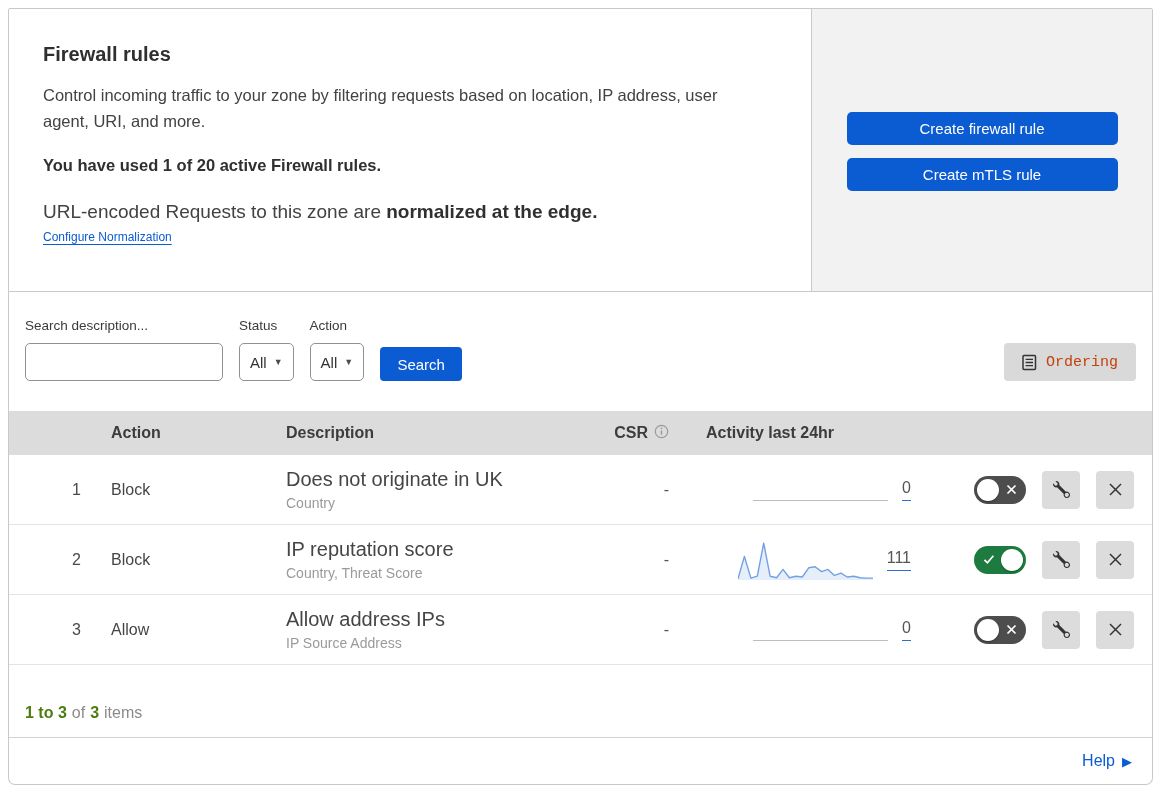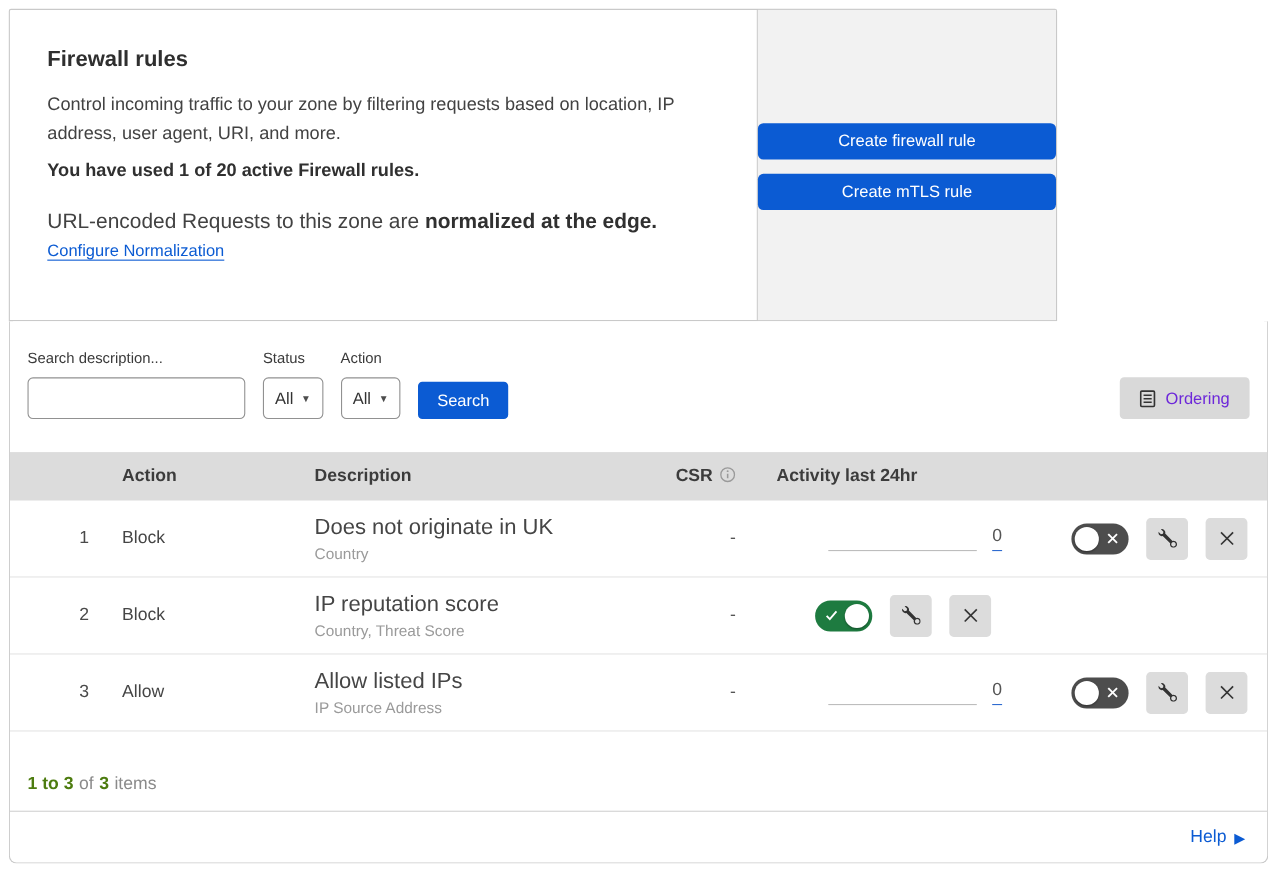--- a/index.html
+++ b/index.html
@@ -4,28 +4,28 @@
 <style>
   * { margin:0; padding:0; box-sizing:border-box; }
   body {
     width:1161px; height:791px; background:#ffffff;
     font-family:"Liberation Sans", sans-serif; color:#404040;
     -webkit-font-smoothing:antialiased;
   }
   .page { width:1161px; height:791px; padding:8px; }
 
   
-  .top-card { display:flex; width:953px; height:284px; border:1px solid #c9c9c9; border-radius:2px 2px 0 0; background:#fff; }
+  .top-card { display:flex; width:1145px; height:284px; border:1px solid #c9c9c9; border-radius:2px 2px 0 0; background:#fff; }
   .top-left { width:803px; padding:34px 40px 0 34px; border-right:1px solid #c9c9c9; }
   .page-title { font-size:20px; font-weight:700; color:#2f2f2f; margin-bottom:16px; }
   .desc { font-size:16.5px; line-height:26px; color:#424242; max-width:720px; }
-  .usage { font-size:16.5px; font-weight:700; color:#303030; margin-top:12px; }
+  .usage { font-size:16.5px; font-weight:700; color:#303030; margin-top:22px; }
   .norm { font-size:19px; color:#424242; margin-top:26px; }
   .norm b { color:#303030; }
-  .text-link { font-size:15px; color:#0b5bd3; text-decoration:underline; text-underline-offset:3px; cursor:pointer; display:inline-block; margin-top:7px; }
+  .text-link { font-size:12px; color:#0b5bd3; text-decoration:underline; text-underline-offset:3px; cursor:pointer; display:inline-block; margin-top:7px; }
 
   .top-right { flex:1; background:#f2f2f2; display:flex; flex-direction:column; align-items:center; padding-top:103px; gap:13px; }
   .btn-primary {
     background:#0b5bd3; color:#fff; border:none; border-radius:5px;
     font-size:15px; font-family:inherit; cursor:pointer;
   }
   .top-right .btn-primary { width:271px; height:33px; }
 
   
   .main-card { width:1145px; height:493px; border:1px solid #c9c9c9; border-top:none; border-radius:0 0 7px 7px; background:#fff; overflow:hidden; }
@@ -33,21 +33,21 @@
   
   .filter-bar { height:119px; display:flex; align-items:flex-start; padding:26px 16px 0 16px; }
   .fgroup { display:flex; flex-direction:column; }
   .flabel { font-size:13.5px; color:#3a3a3a; margin-bottom:10px; }
   .search-box { width:198px; height:38px; border:1px solid #919191; border-radius:5px; background:#fff; display:flex; align-items:center; padding-left:11px; }
   .search-box input { border:none; outline:none; flex:1; height:100%; font-size:15px; font-family:inherit; background:transparent; margin-left:8px; }
   .fgroup + .fgroup { margin-left:16px; }
   .dropdown { height:38px; min-width:50px; padding:0 10px; border:1px solid #919191; border-radius:5px; background:#fff; font-size:15px; color:#333; font-family:inherit; cursor:pointer; display:flex; align-items:center; gap:7px; justify-content:center; }
   .caret { font-size:9px; color:#4d4d4d; }
   .search-btn { width:82px; height:34px; margin-left:16px; margin-top:29px; border-radius:4px; }
-  .ordering-btn { margin-left:auto; margin-top:25px; height:38px; padding:0 18px; background:#d9d9d9; border:none; border-radius:4px; font-size:15px; color:#6d28d9; font-family:Liberation Sans, sans-serif; cursor:pointer; display:flex; align-items:center; gap:9px; }
+  .ordering-btn { margin-left:auto; margin-top:25px; height:38px; padding:0 18px; background:#d9d9d9; border:none; border-radius:4px; font-size:15px; color:#c2410c; font-family:Liberation Mono, monospace; cursor:pointer; display:flex; align-items:center; gap:9px; }
 
   
   .grid { display:grid; grid-template-columns:88px 189px 290px 93px 250px 1fr; align-items:center; }
   .thead { height:44px; background:#dcdcdc; font-size:16px; font-weight:700; color:#3c3c3c; }
   .th-action { padding-left:14px; }
   .th-csr { display:flex; justify-content:flex-end; gap:6px; }
   .th-activity { padding-left:37px; }
 
   .trow { height:70px; border-bottom:1px solid #e4e4e4; }
   .c-num { text-align:right; padding-right:16px; font-size:16px; color:#4a4a4a; }
@@ -192,20 +192,29 @@
     </div>
 
     <div class="trow grid">
       <div class="c-num">2</div>
       <div class="c-action">Block</div>
       <div class="c-desc">
         <div class="d-main">IP reputation score</div>
         <div class="d-sub">Country, Threat Score</div>
       </div>
       <div class="c-csr">-</div>
+      <div class="c-activity">
+        <div class="spark">
+            <svg width="135" height="44" viewBox="0 0 135 44">
+              <polygon points="0,42 0.0,40.9 6.4,18.4 12.9,40.1 19.3,38.2 25.7,5.1 32.1,38.2 38.6,39.7 45.0,31.4 51.4,39.7 57.9,38.2 64.3,39.0 70.7,29.8 77.1,28.7 83.6,33.6 90.0,31.4 96.4,37.4 102.9,35.2 109.3,39.0 115.7,38.2 122.1,39.7 128.6,40.1 135.0,40.1 135,42" fill="rgba(115,160,229,0.18)"></polygon>
+              <polyline points="0.0,40.9 6.4,18.4 12.9,40.1 19.3,38.2 25.7,5.1 32.1,38.2 38.6,39.7 45.0,31.4 51.4,39.7 57.9,38.2 64.3,39.0 70.7,29.8 77.1,28.7 83.6,33.6 90.0,31.4 96.4,37.4 102.9,35.2 109.3,39.0 115.7,38.2 122.1,39.7 128.6,40.1 135.0,40.1" fill="none" stroke="#73a0e5" stroke-width="1.4" stroke-linejoin="round"></polyline>
+            </svg>
+          </div>
+        <a class="count-link">111</a>
+      </div>
       <div class="c-controls">
         <button class="toggle" data-state="on">
           <span class="knob"></span>
 
           <svg class="tog-check" width="12" height="11" viewBox="0 0 12 11">
               <polyline points="1.5,5.8 4.4,8.8 10.4,1.8" fill="none" stroke="#fff" stroke-width="1.7"></polyline>
             </svg>
         </button>
         <button class="icon-btn">
           <svg width="17" height="17" viewBox="0 0 16 16">
@@ -218,21 +227,21 @@
               <line x1="13" y1="2" x2="2" y2="13" stroke="#333" stroke-width="1.5"></line>
             </svg>
         </button>
       </div>
     </div>
 
     <div class="trow grid">
       <div class="c-num">3</div>
       <div class="c-action">Allow</div>
       <div class="c-desc">
-        <div class="d-main">Allow listed IPs</div>
+        <div class="d-main">Allow address IPs</div>
         <div class="d-sub">IP Source Address</div>
       </div>
       <div class="c-csr">-</div>
       <div class="c-activity">
         <div class="spark flat"></div>
         <a class="count-link">0</a>
       </div>
       <div class="c-controls">
         <button class="toggle" data-state="off">
           <span class="knob"></span>

